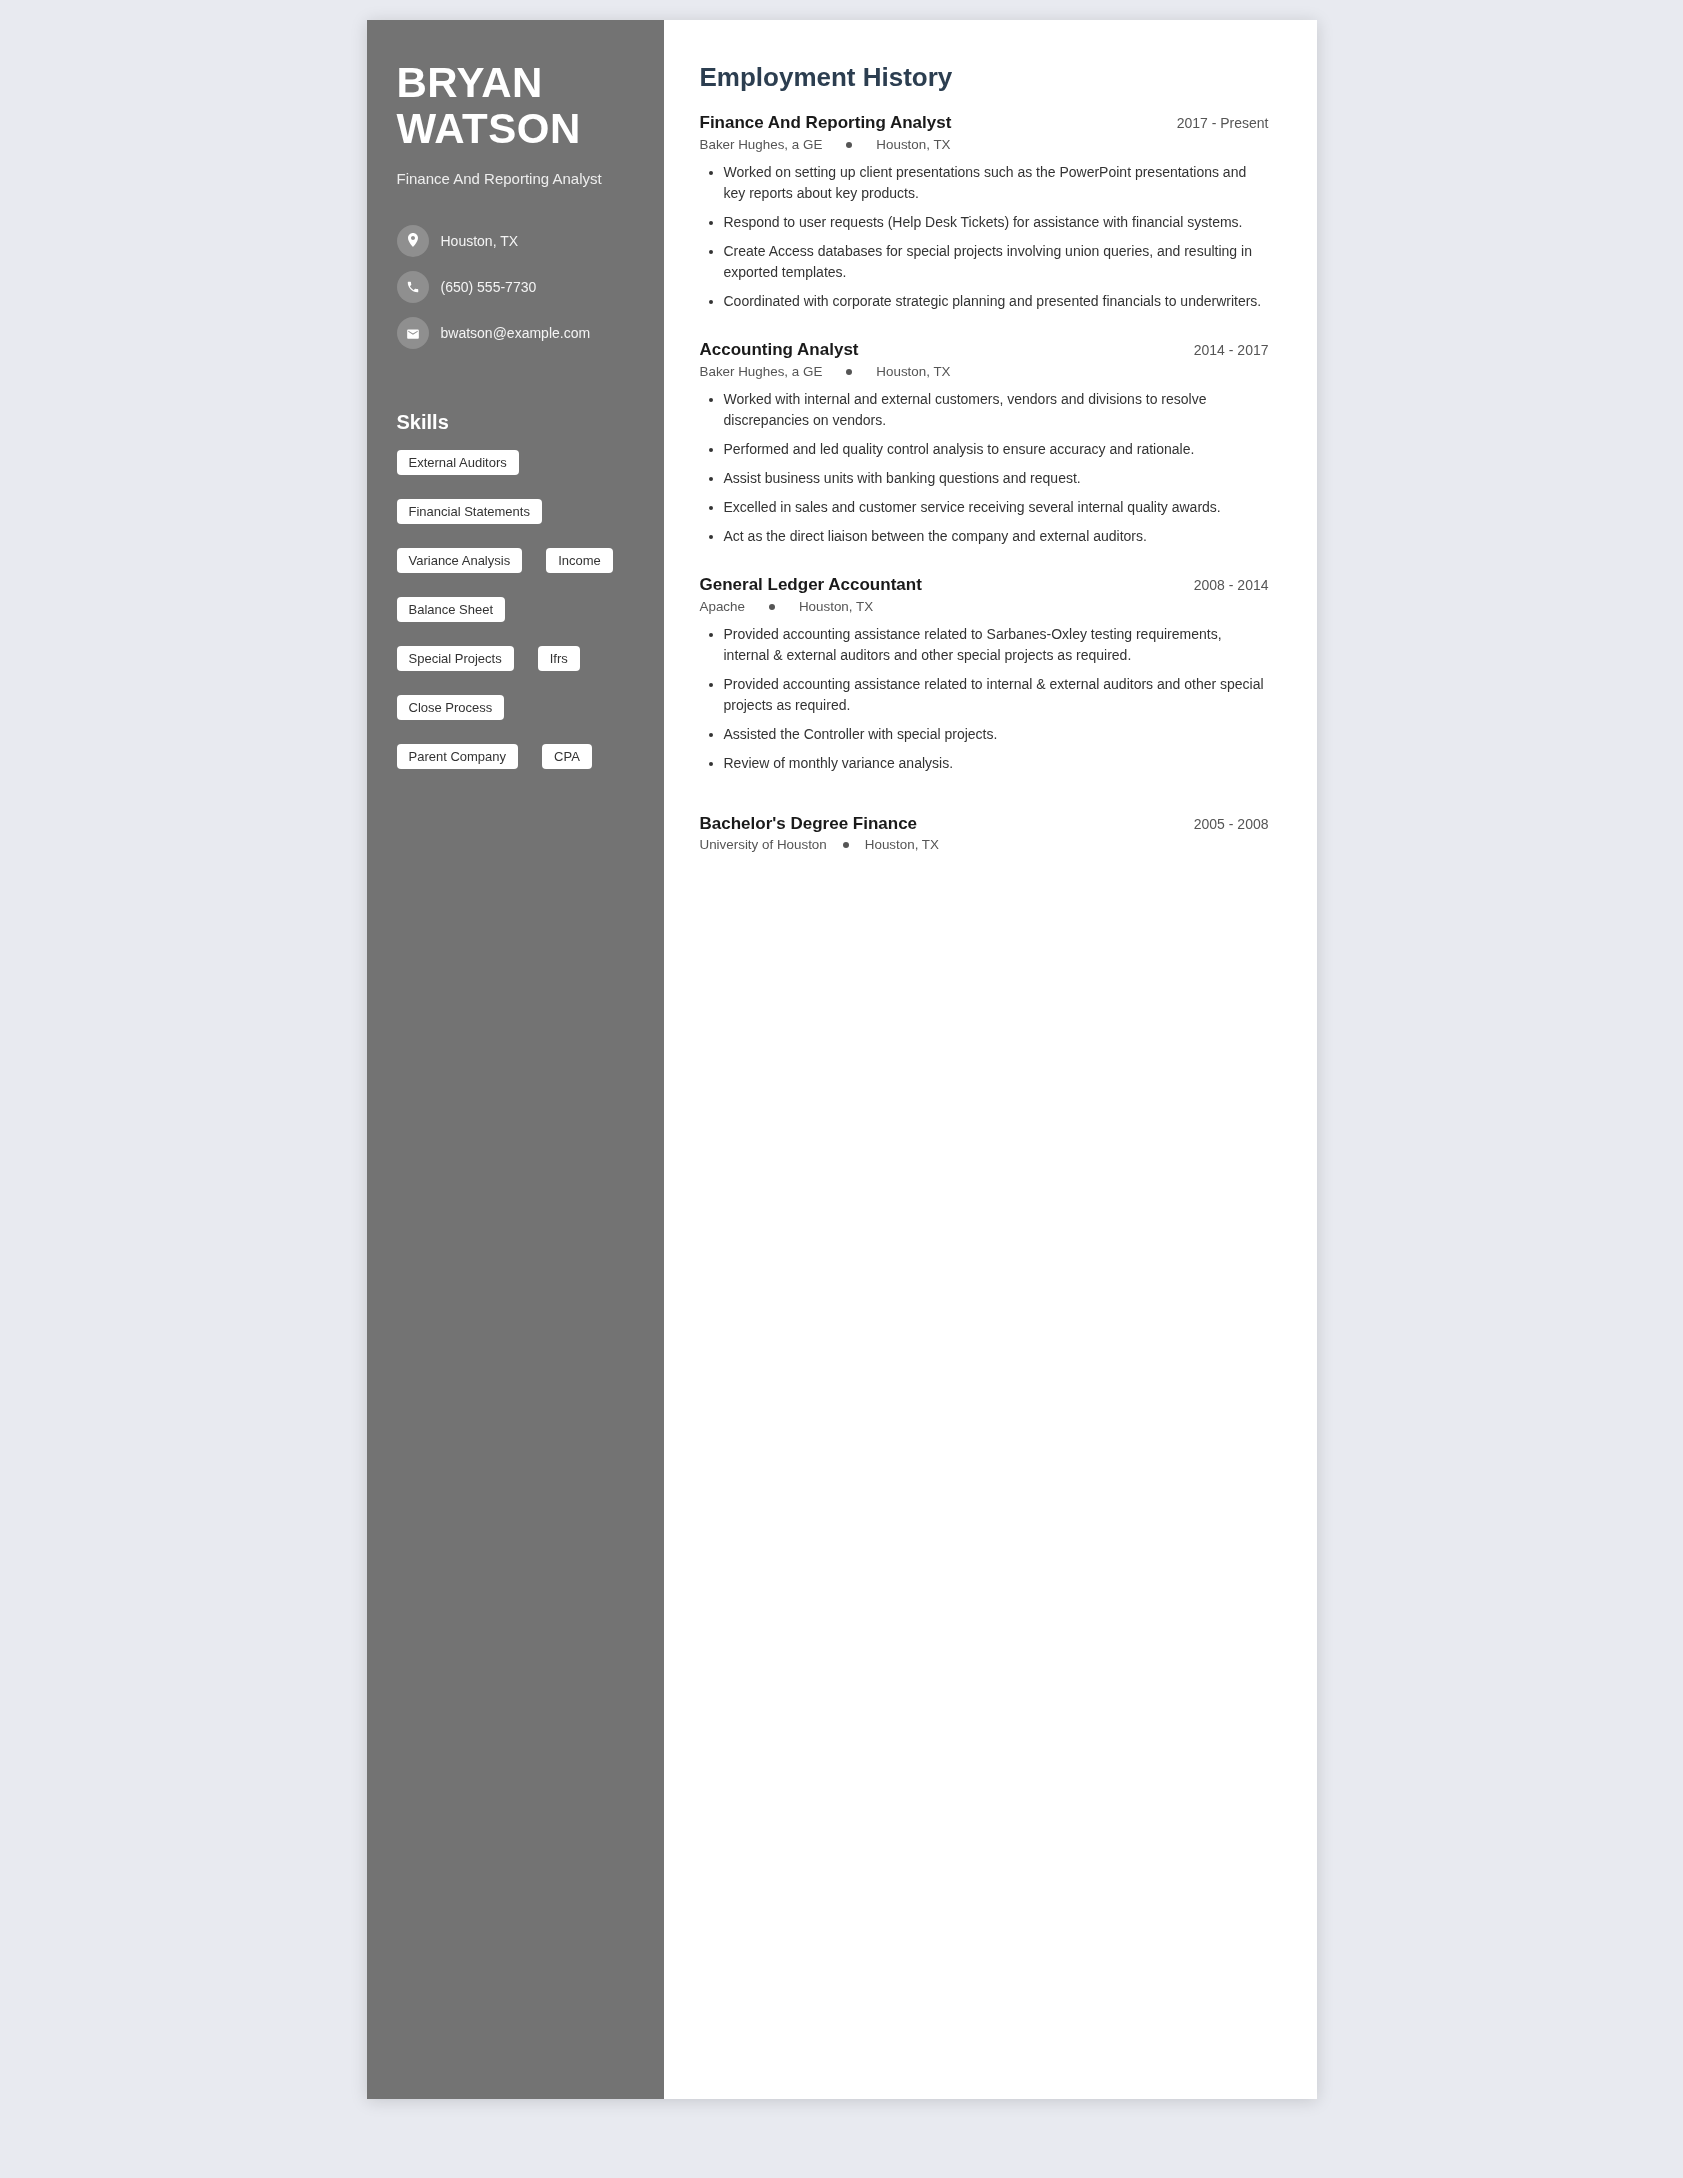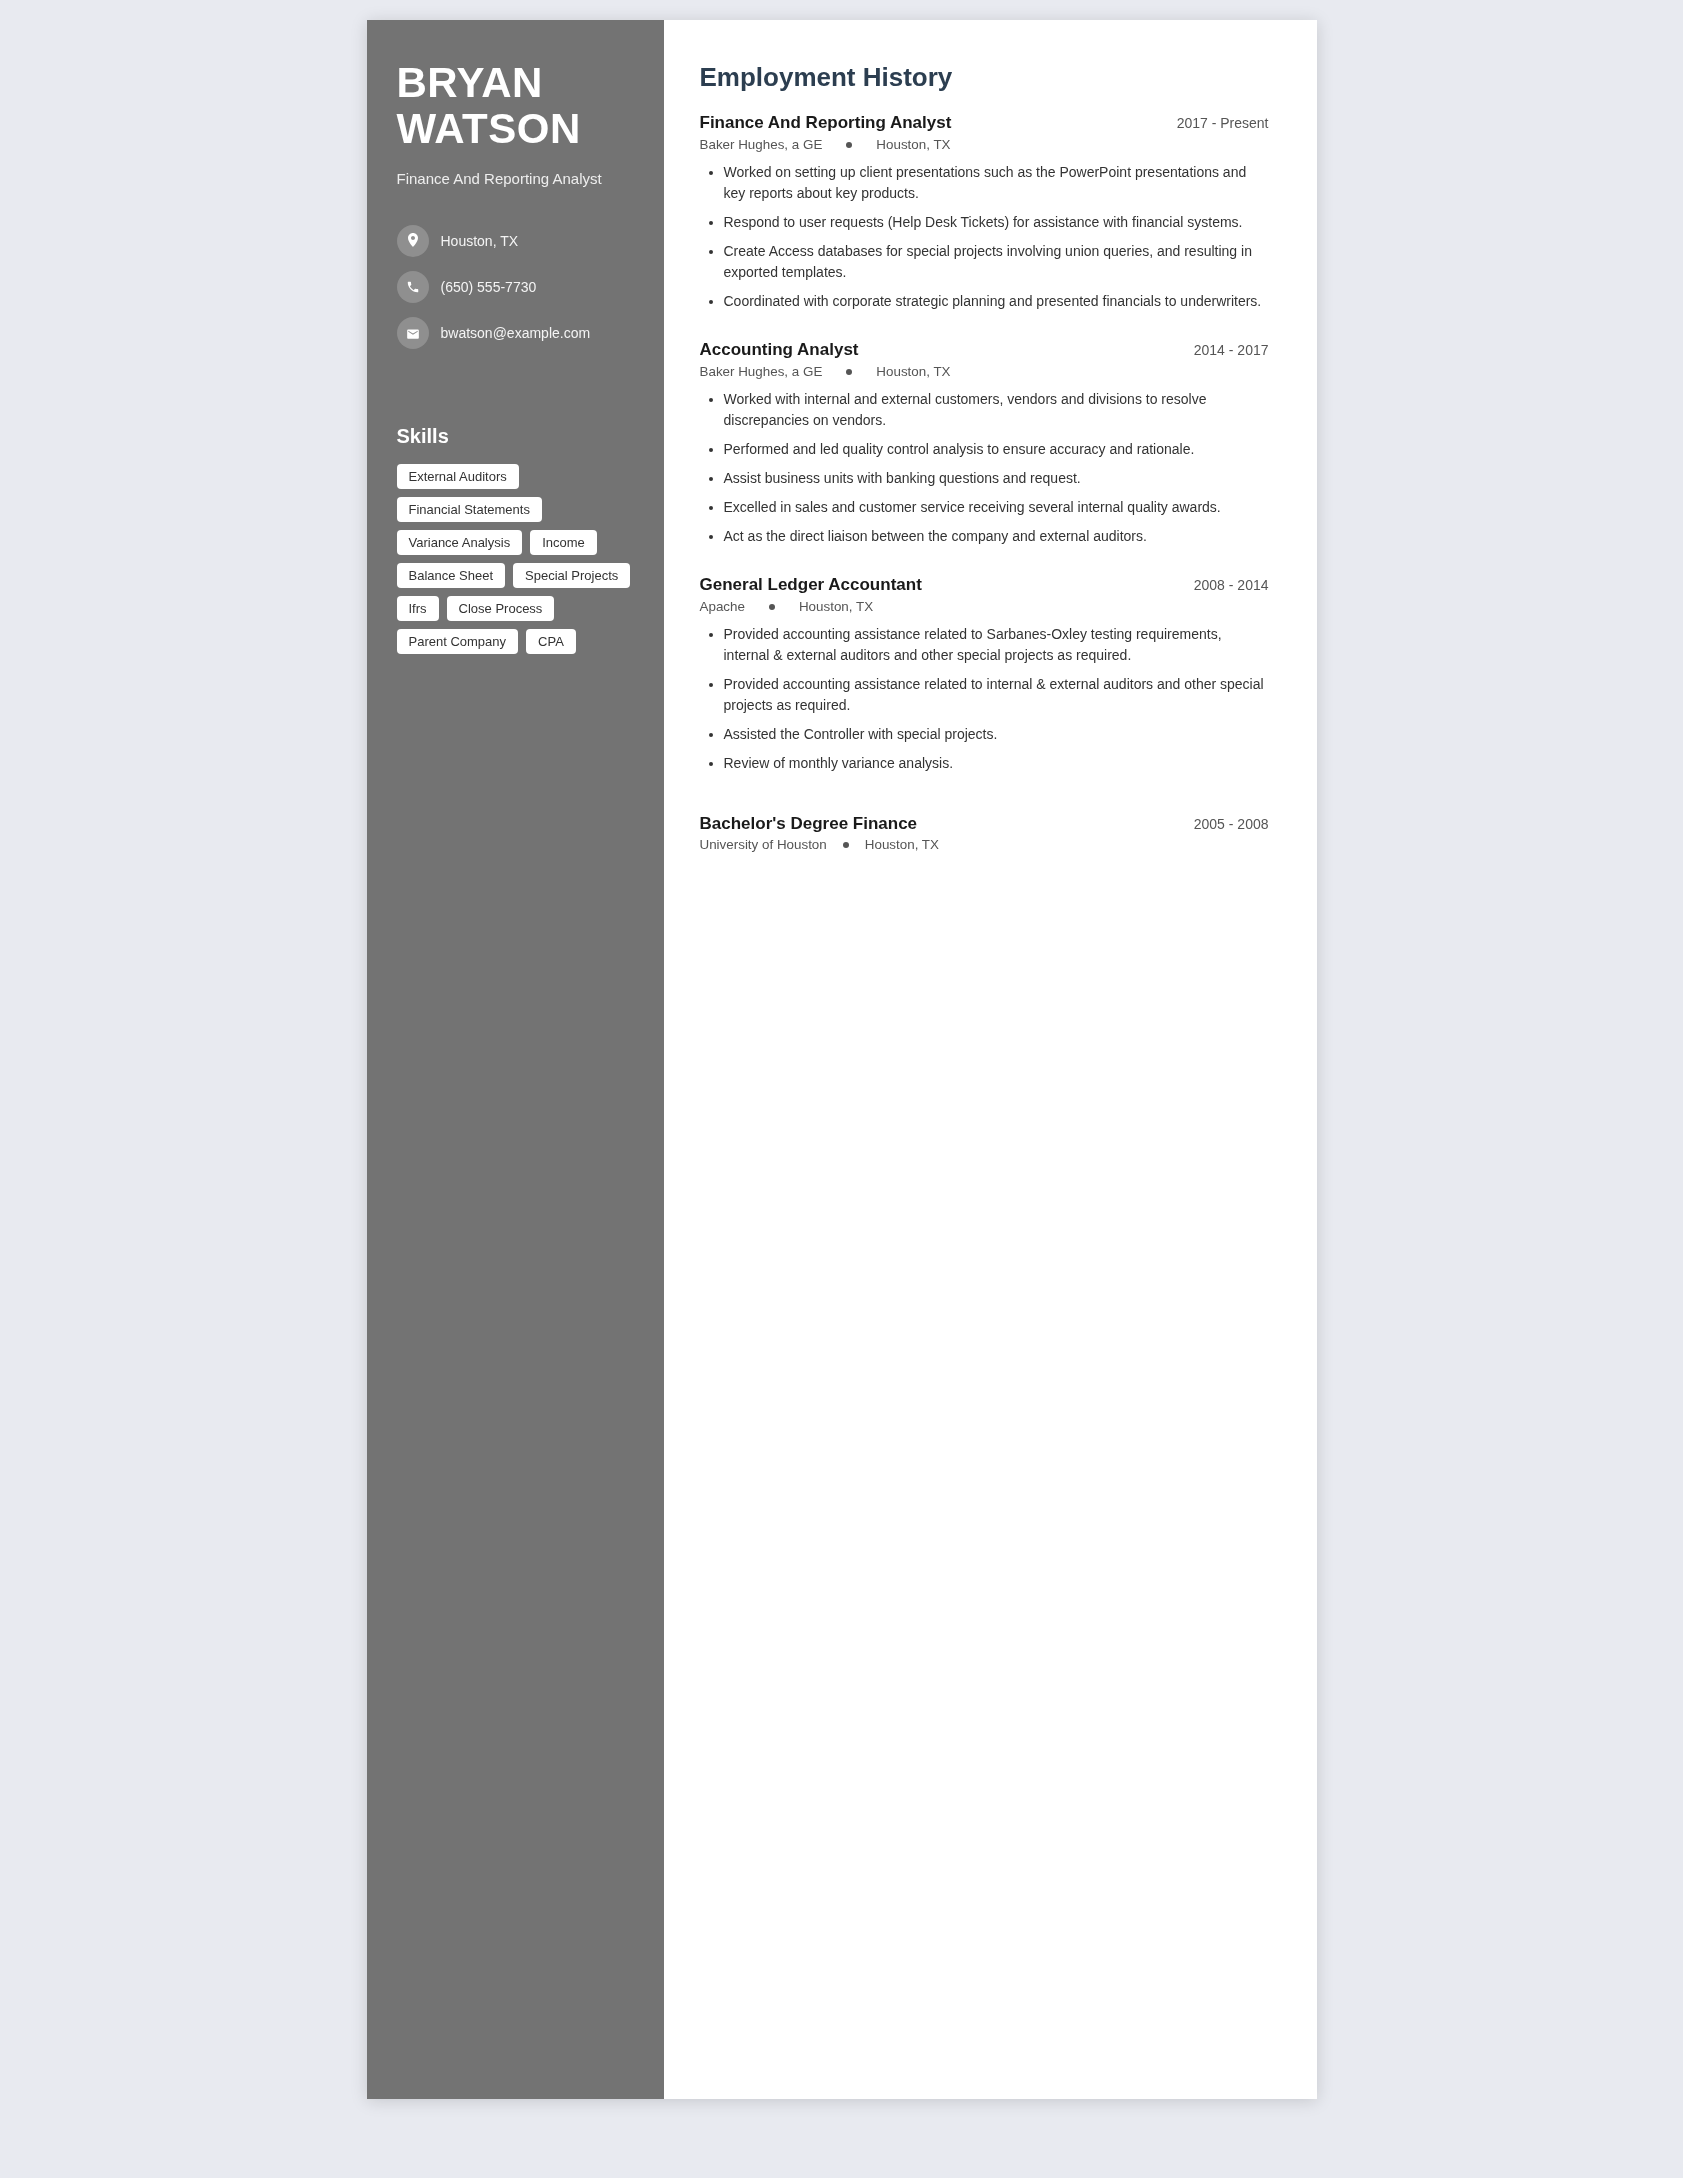--- a/index.html
+++ b/index.html
@@ -59,32 +59,32 @@
       background: rgba(255,255,255,0.2);
       border-radius: 50%;
       display: flex;
       align-items: center;
       justify-content: center;
       margin-right: 12px;
       flex-shrink: 0;
       font-size: 14px;
     }
     .skills-section {
-      margin-top: 22px;
+      margin-top: 8px;
     }
     .skills-heading {
       font-size: 20px;
       font-weight: 700;
       color: white;
       margin-bottom: 16px;
     }
     .skills-tags {
       display: flex;
       flex-wrap: wrap;
-      gap: 8px;
+      gap: 24px;
     }
     .skill-tag {
       background: white;
       color: #333;
       border-radius: 4px;
       padding: 5px 12px;
       font-size: 13px;
       font-weight: 400;
       white-space: nowrap;
     }

